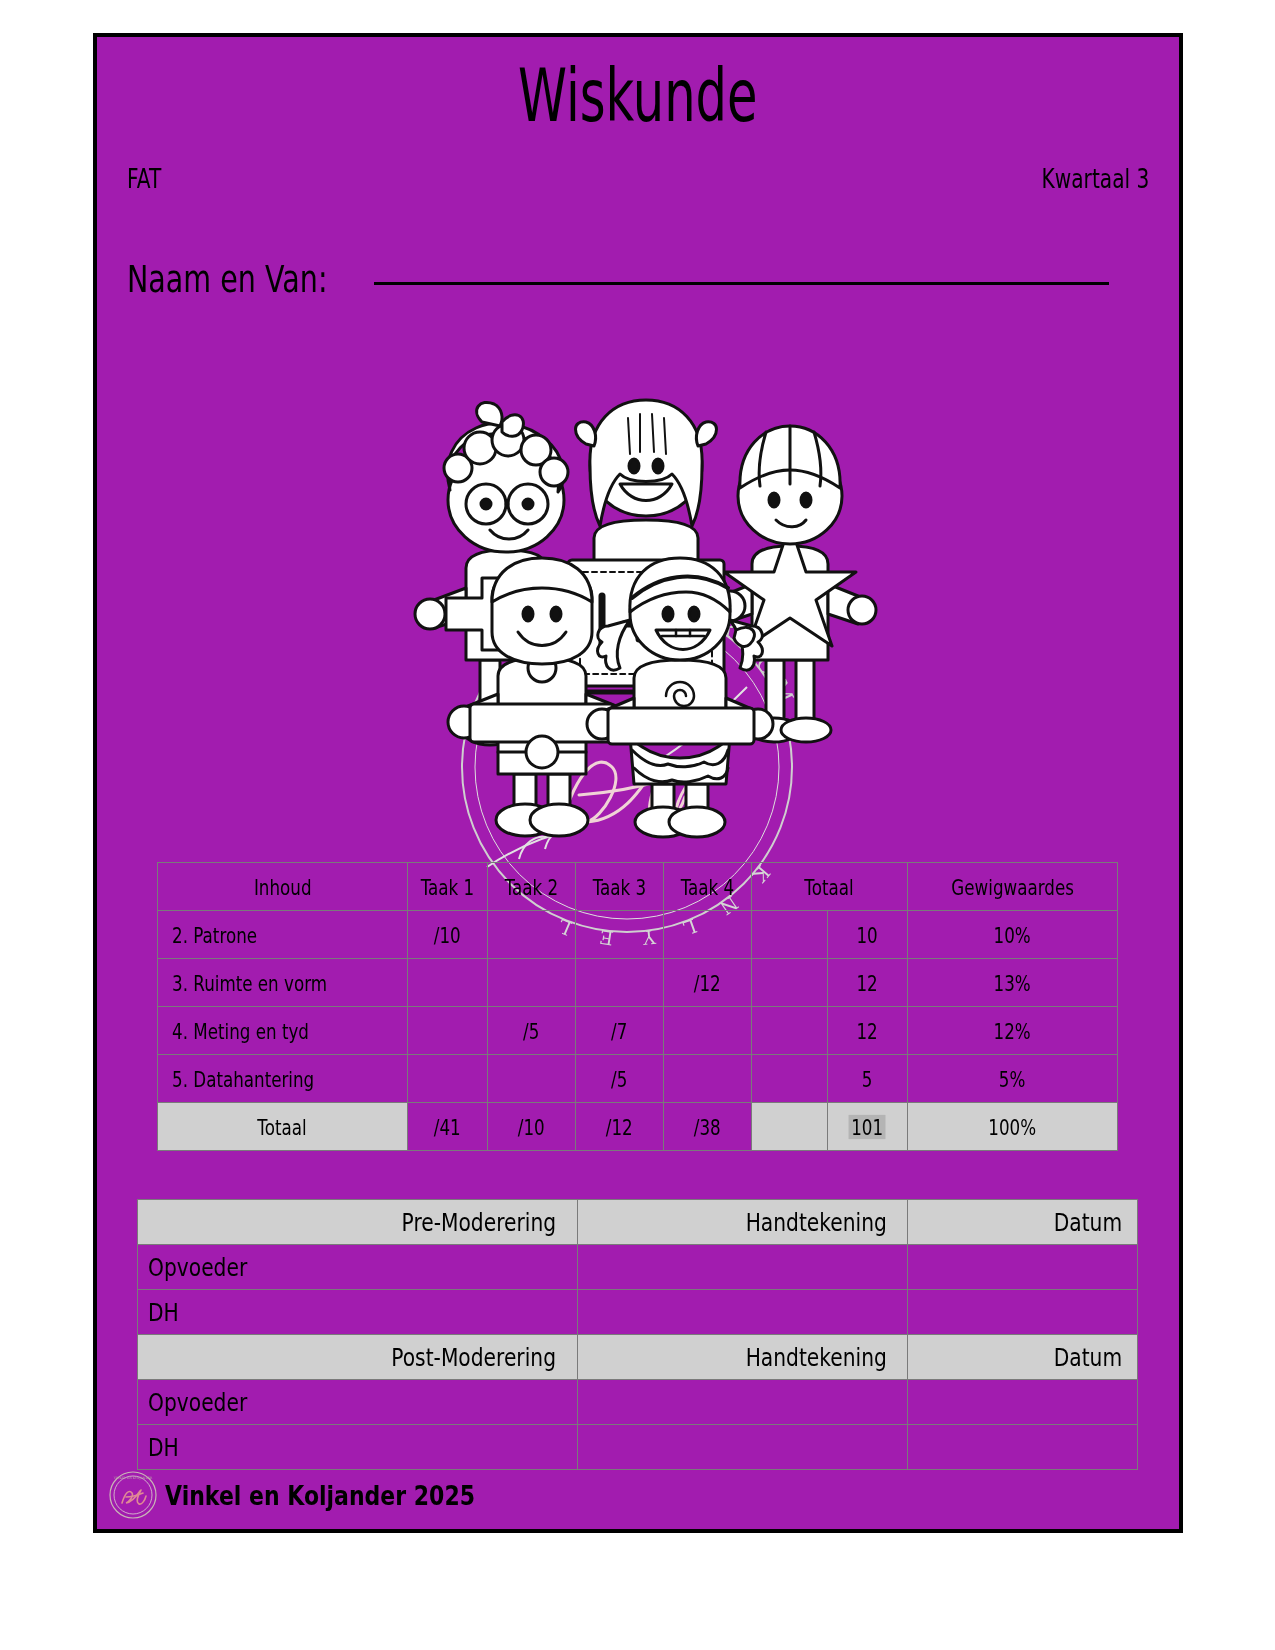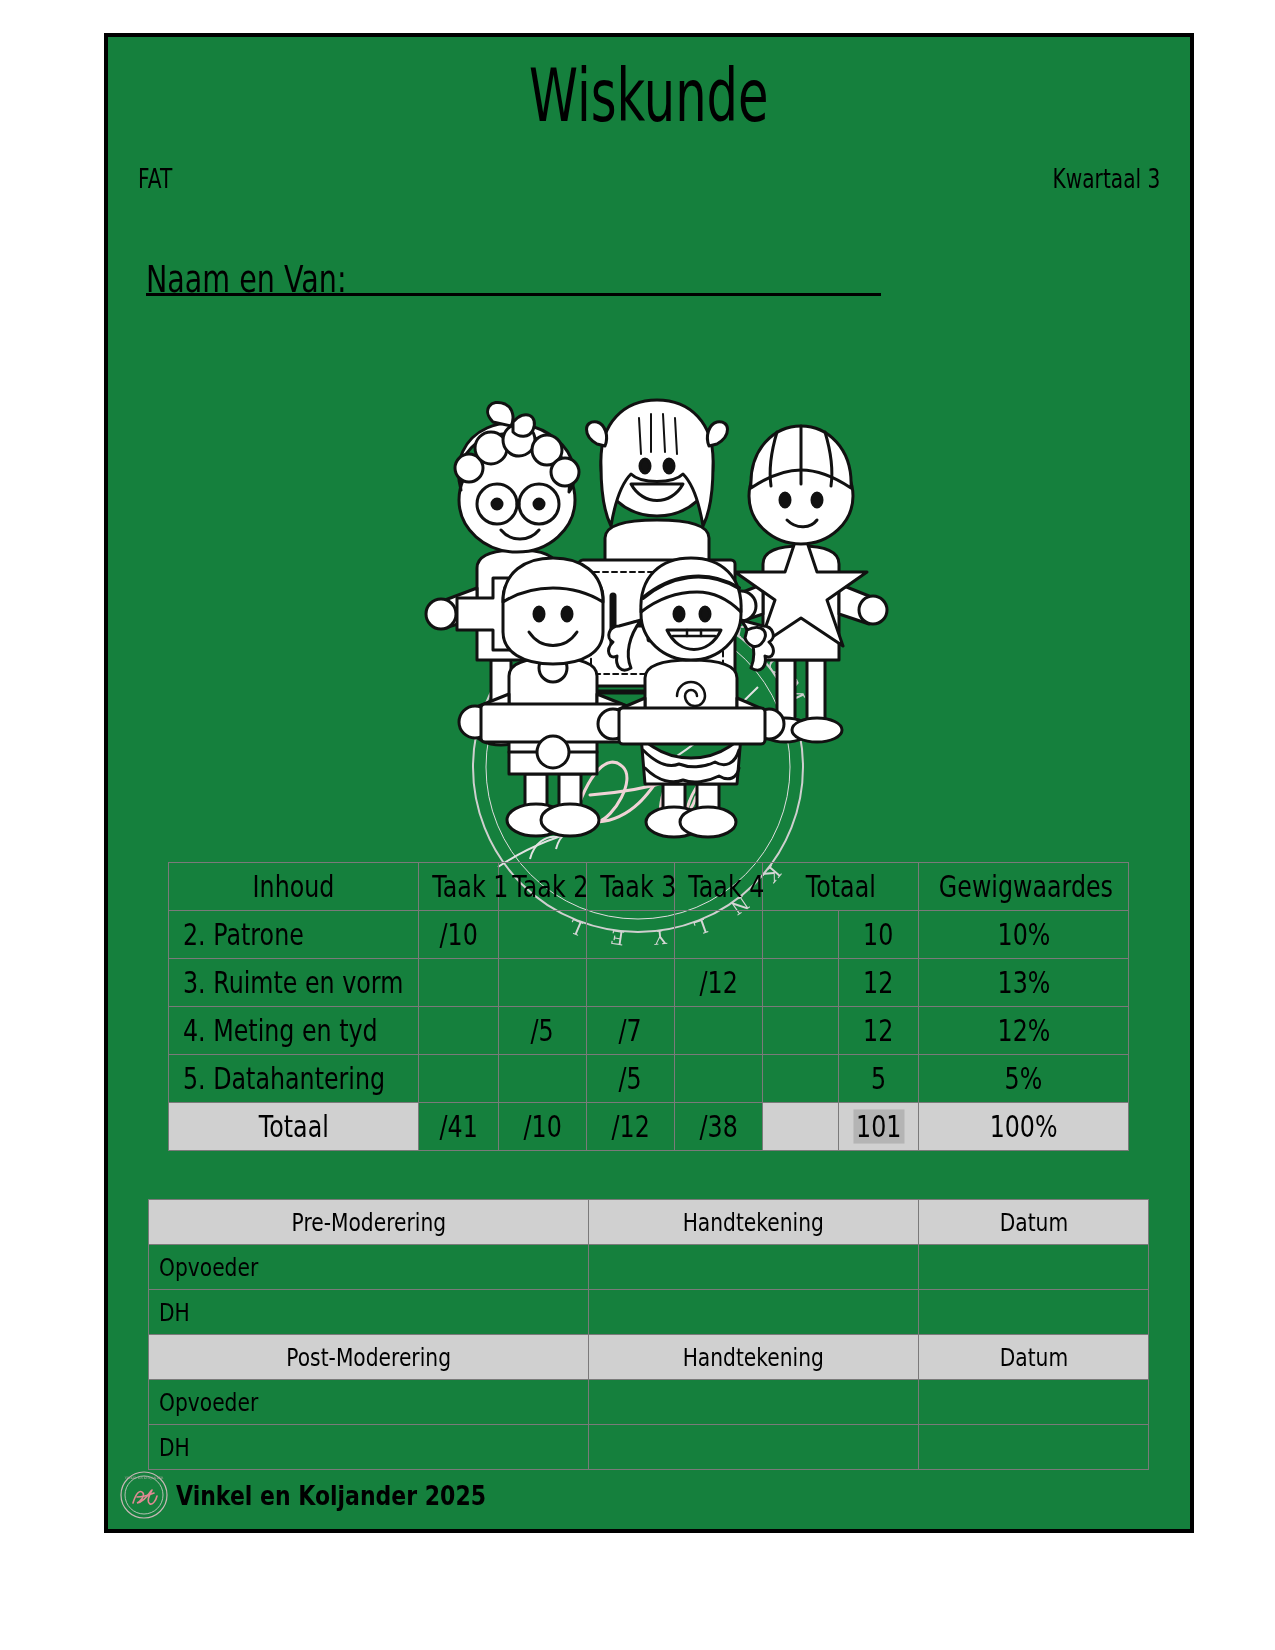--- a/index.html
+++ b/index.html
@@ -18,22 +18,21 @@
 
   
   .page-frame {
     position: absolute;
     left: 93px;
     top: 33px;
     width: 1090px;
     height: 1500px;
     border: 4px solid #000000;
     box-sizing: border-box;
-    background: #15803d;
-    margin-left: 11px;
+    background: #a21caf;
   }
 
   .inner {
     position: absolute;
     left: 0;
     top: 0;
     right: 0;
     bottom: 0;
     padding: 0;
   }
@@ -77,21 +76,21 @@
     font-family: "DejaVu Sans", sans-serif;
   }
   .field-row .lbl { display:inline-block; transform: scaleX(0.84) scaleY(1.12); transform-origin:left center; white-space: nowrap; }
   .rule {
     display: inline-block;
     border-bottom: 3px solid #000;
     height: 0;
     position: relative;
     top: -6px;
   }
-  #naam-row { top: 222px; flex-direction: column; }
+  #naam-row { top: 222px; }
   #graad-row { top: 325px; }
 
   
   .clipart-wrap {
     position: absolute;
     left: 265px;
     top: 355px;
     width: 560px;
     height: 460px;
   }
@@ -112,21 +111,21 @@
   table {
     border-collapse: collapse;
     table-layout: fixed;
   }
   .tbl-main {
     position: absolute;
     left: 60px;
     top: 825px;
     width: 960px;
     font-family: "DejaVu Sans", sans-serif;
-    font-size: 27px;
+    font-size: 19px;
   }
   .tbl-main td, .tbl-main th {
     border: 1px solid #7a7a7a;
     height: 47px;
     padding: 0 8px;
     font-weight: 400;
     vertical-align: middle;
   }
   .tbl-main .cell-txt { display:inline-block; transform: scaleX(0.88) scaleY(1.1); transform-origin: left center; white-space: nowrap; }
   .tbl-main .ctr { text-align: center; }
@@ -144,21 +143,21 @@
     font-family: "DejaVu Sans", sans-serif;
     font-size: 23px;
   }
   .tbl-mod td {
     border: 1px solid #7a7a7a;
     height: 44px;
     padding: 0 10px;
     vertical-align: middle;
   }
   .tbl-mod .cell-txt { display:inline-block; transform: scaleX(0.88) scaleY(1.1); transform-origin: left center; white-space: nowrap; }
-  .tbl-mod .ctr { text-align: center; }
+  .tbl-mod .ctr { text-align: right; }
   .tbl-mod .ctr .cell-txt { transform-origin: center center; }
   .tbl-mod .grey { background: #d0d0d0; }
 
   
   .footer {
     position: absolute;
     left: 10px;
     top: 1432px;
     display: flex;
     align-items: center;

